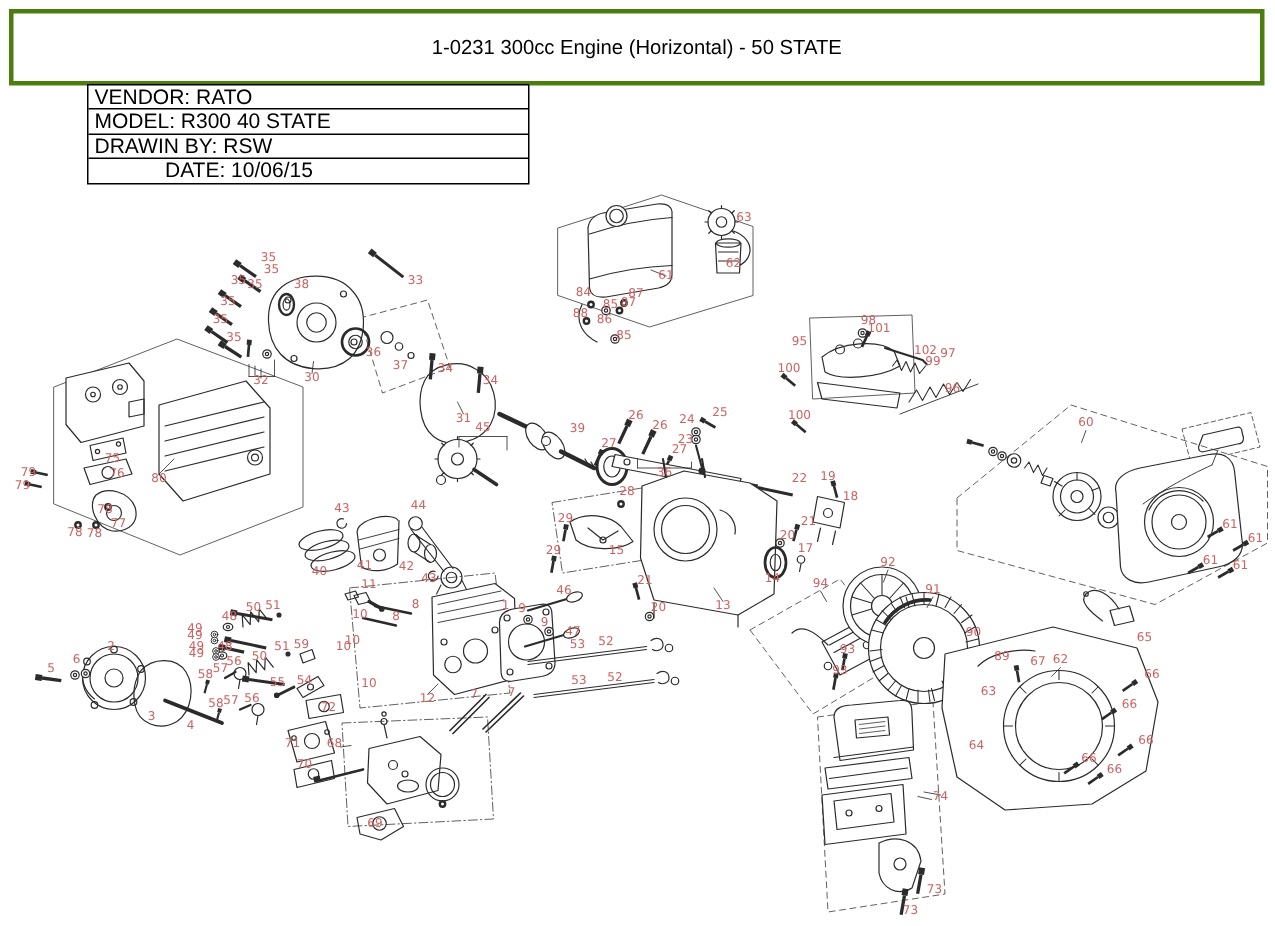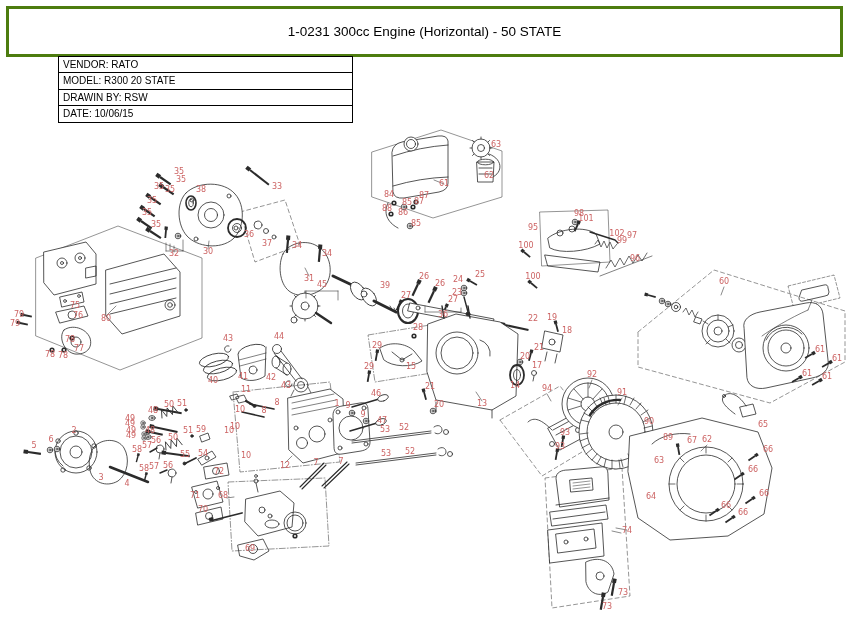--- a/index.html
+++ b/index.html
@@ -1,21 +1,21 @@
 <!DOCTYPE html>
 <html><head>
 <meta charset="utf-8">
 <style>
   html,body{margin:0;padding:0;background:#fff;}
   body{width:850px;height:617px;position:relative;font-family:"Liberation Sans",sans-serif;overflow:hidden;}
   .title-box{position:absolute;left:6px;top:6px;width:831px;height:45px;border:3px solid #4d7c0f;
     display:flex;align-items:center;justify-content:center;font-size:13.5px;color:#000;background:#fff;z-index:3;}
   .info-table{position:absolute;left:58px;top:56px;width:293px;border:1px solid #000;background:#fff;z-index:3;}
-  .info-row{height:15.4px;line-height:15.4px;border-bottom:1px solid #000;font-size:10px;padding-left:4px;color:#000;white-space:nowrap;}
-  .info-row:last-child{border-bottom:none;}
+  .info-row{height:15.4px;line-height:15.4px;border-bottom:1px solid #000;font-size:14px;padding-left:4px;color:#000;white-space:nowrap;}
+  .info-row:last-child{border-bottom:none;margin-left:47px;}
   #diagram{position:absolute;left:0;top:0;z-index:1;}
   #part-labels text{font-size:8px;text-anchor:middle;font-family:"DejaVu Sans",sans-serif;}
 </style>
 </head>
 <body>
 
 <svg id="diagram" width="850" height="617" viewBox="0 0 850 617" xmlns="http://www.w3.org/2000/svg">
   <defs>
     <g id="B">
         <rect x="-4.5" y="-2" width="4.5" height="4" fill="#2b2b2b" stroke="none"></rect>
@@ -612,16 +612,16 @@
       </g>
   </g>
 </svg>
 
 <div class="title-box">
   <span>1-0231 300cc Engine (Horizontal) - 50 STATE</span>
 </div>
 
 <div class="info-table" id="info-table">
     <div class="info-row">VENDOR: RATO</div>
-    <div class="info-row">MODEL: R300 20 STATE</div>
+    <div class="info-row">MODEL: R300 40 STATE</div>
     <div class="info-row">DRAWIN BY: RSW</div>
     <div class="info-row">DATE: 10/06/15</div>
   </div>
 
 </body></html>

